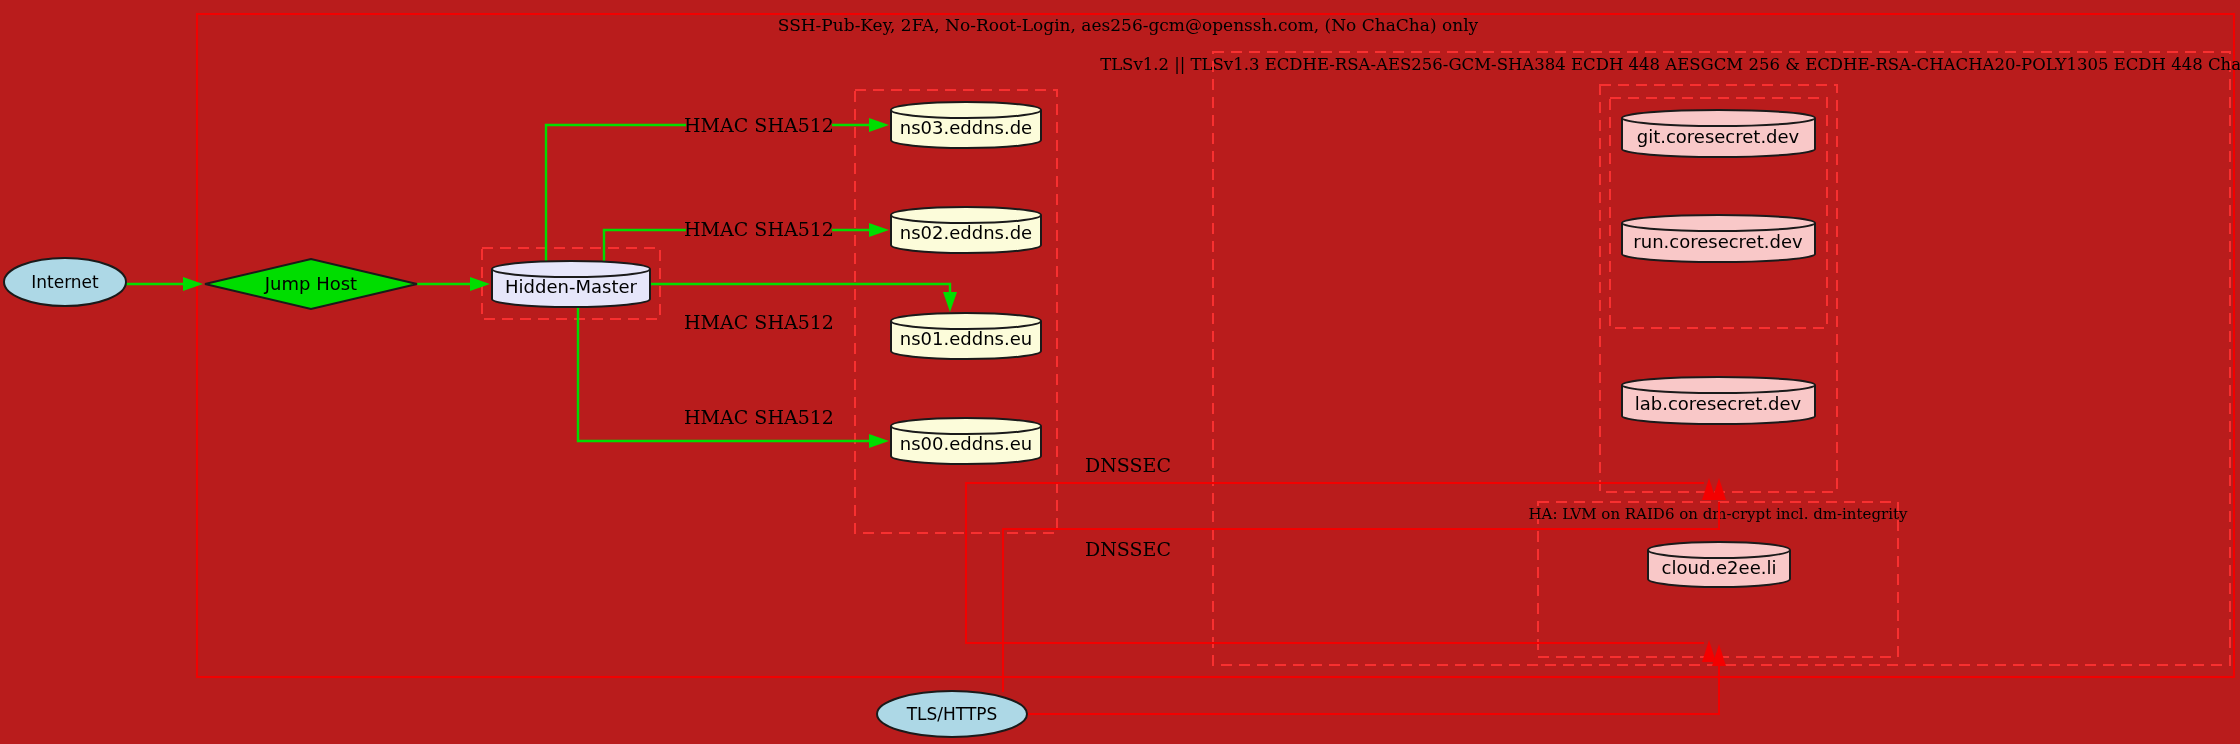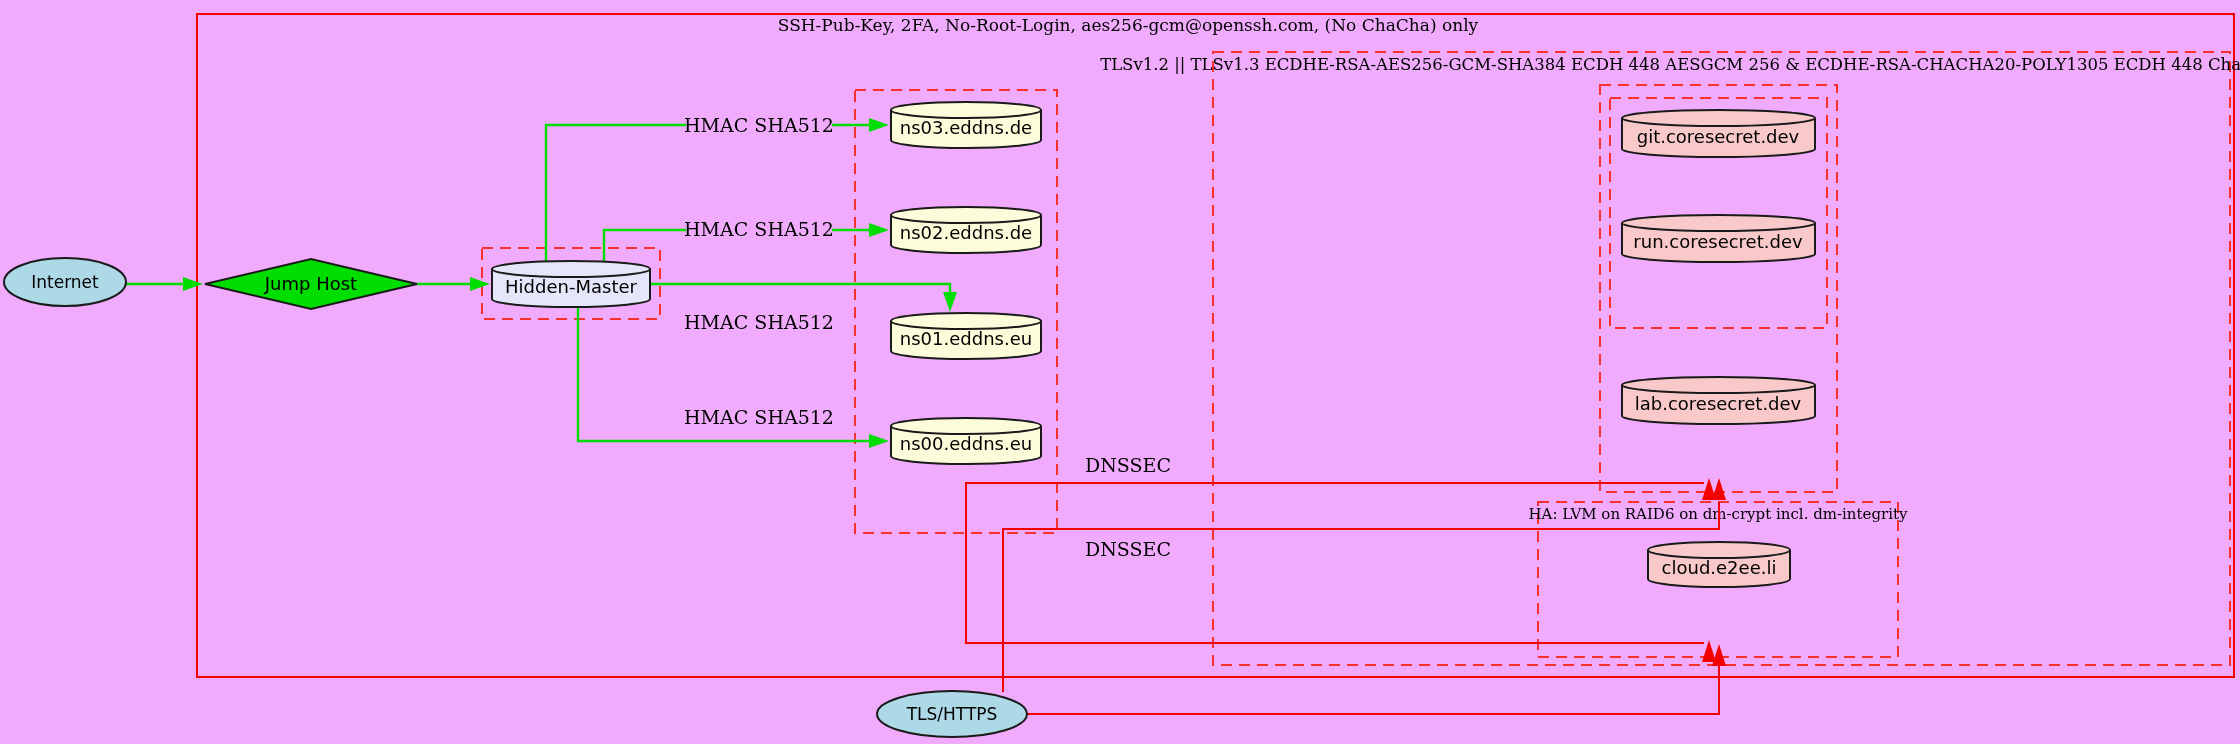--- a/index.html
+++ b/index.html
@@ -1,16 +1,16 @@
 <!DOCTYPE html>
 <html><head>
 <meta charset="utf-8">
 <style>
   html,body { margin:0; padding:0; background:#ffffff; }
-  .stage { position:relative; width:2240px; height:744px; background:#f0abfc; overflow:hidden; }
+  .stage { position:relative; width:2240px; height:744px; background:#b91c1c; overflow:hidden; }
   svg { display:block; }
   text { font-family:"DejaVu Sans", sans-serif; fill:#000000; }
   .nodelabel  { font-size:18px; }
   .nodelabel-sm { font-size:17px; }
   .edgelabel  { font-family:"DejaVu Serif", serif; font-size:19px; }
   .clusterlabel { font-family:"DejaVu Serif", serif; font-size:17px; }
   .clusterlabel-sm { font-family:"DejaVu Serif", serif; font-size:15px; }
   .cluster-solid  { fill:none; stroke:#f40000; stroke-width:2; }
   .cluster-dashed { fill:none; stroke:#f83030; stroke-width:2; stroke-dasharray:11 7; }
   .gedge { fill:none; stroke:#00dd00; stroke-width:2.4; }

